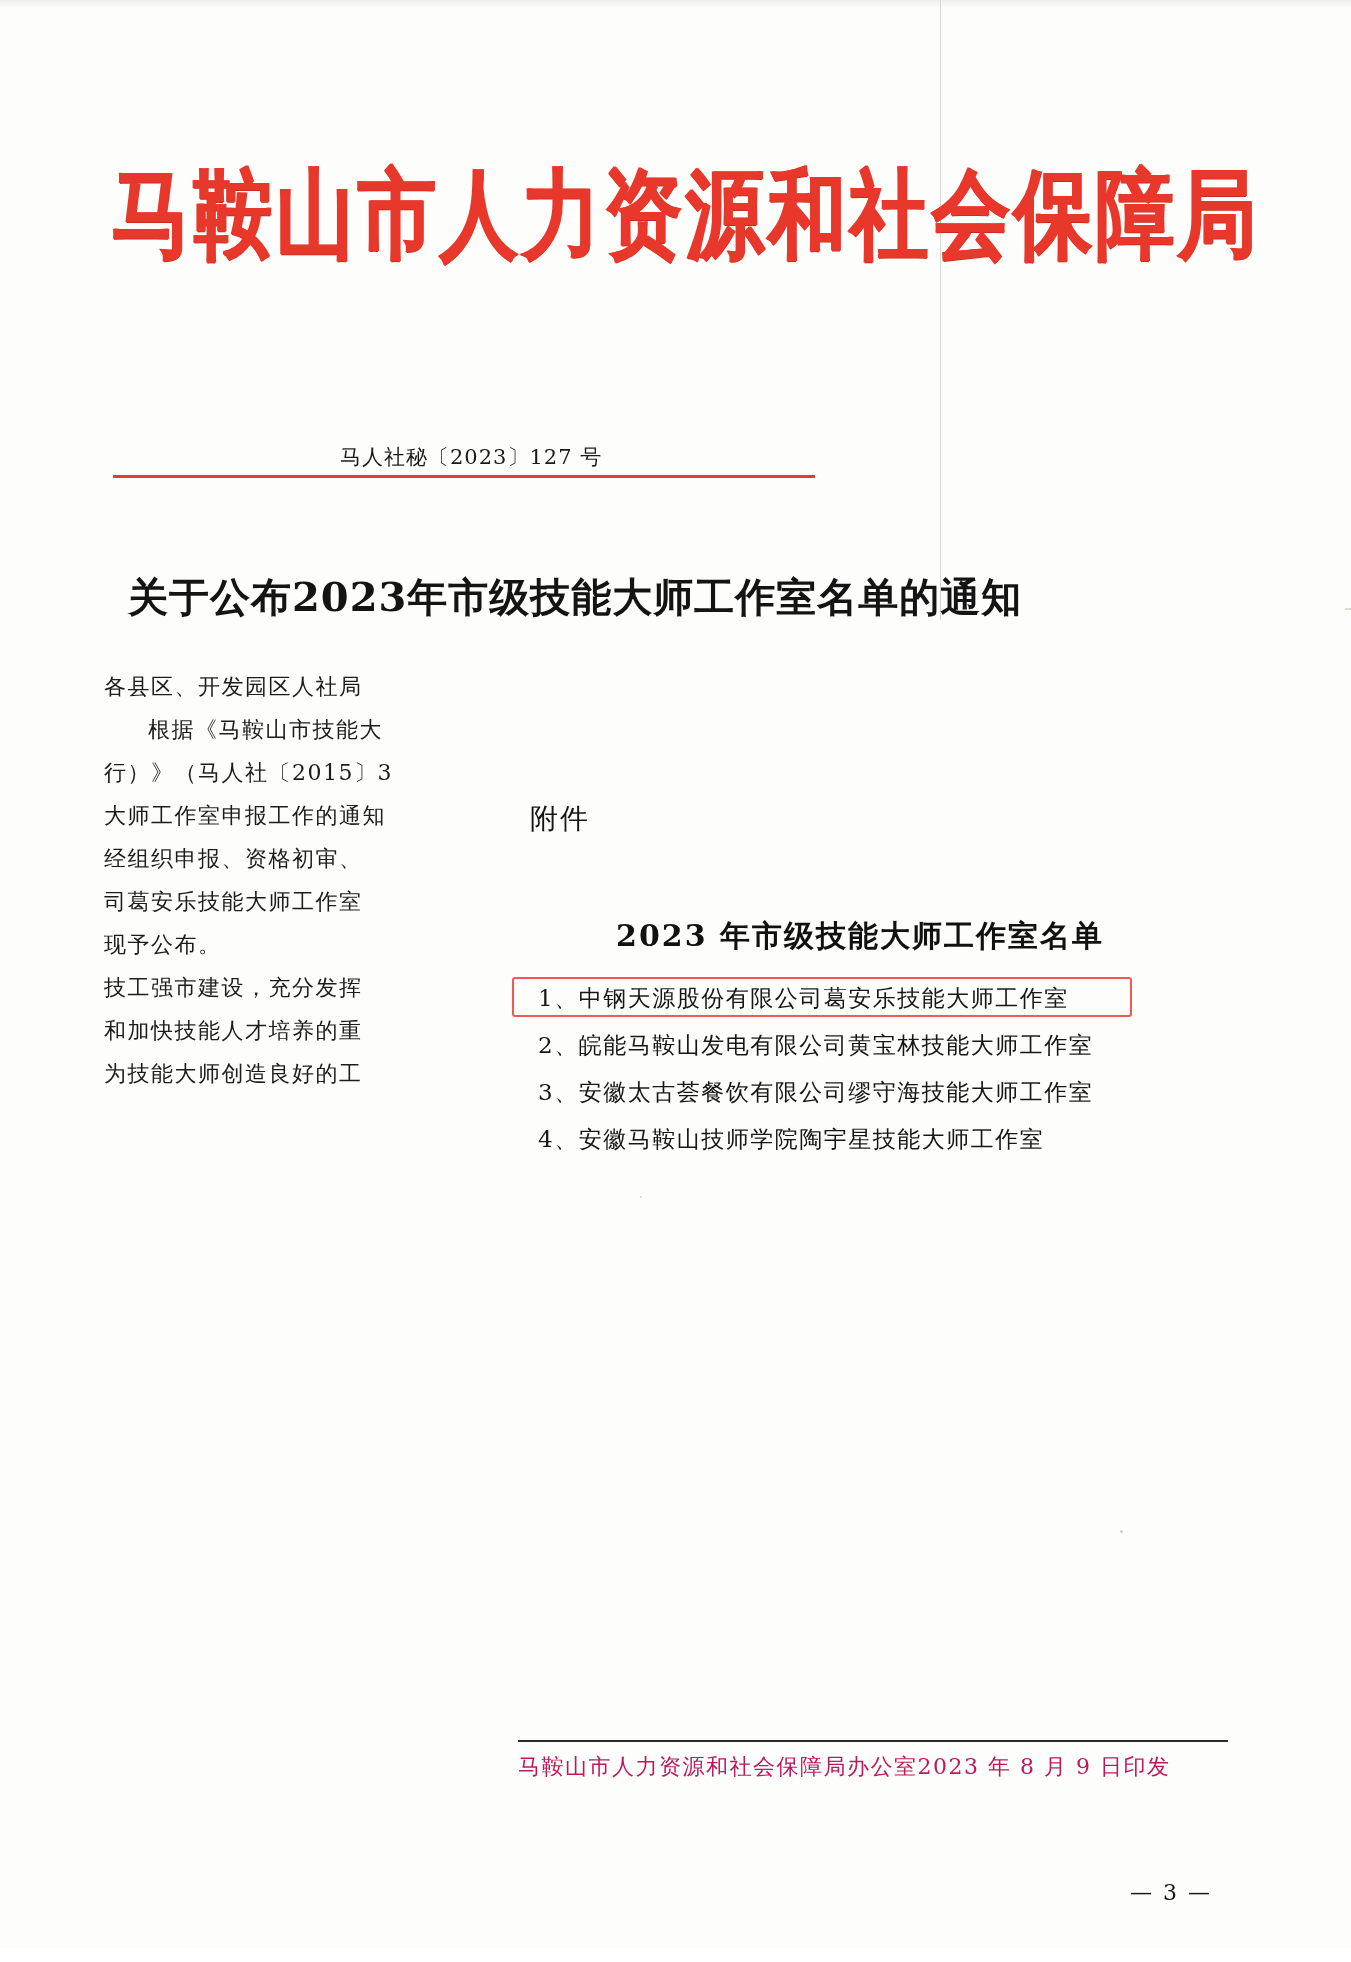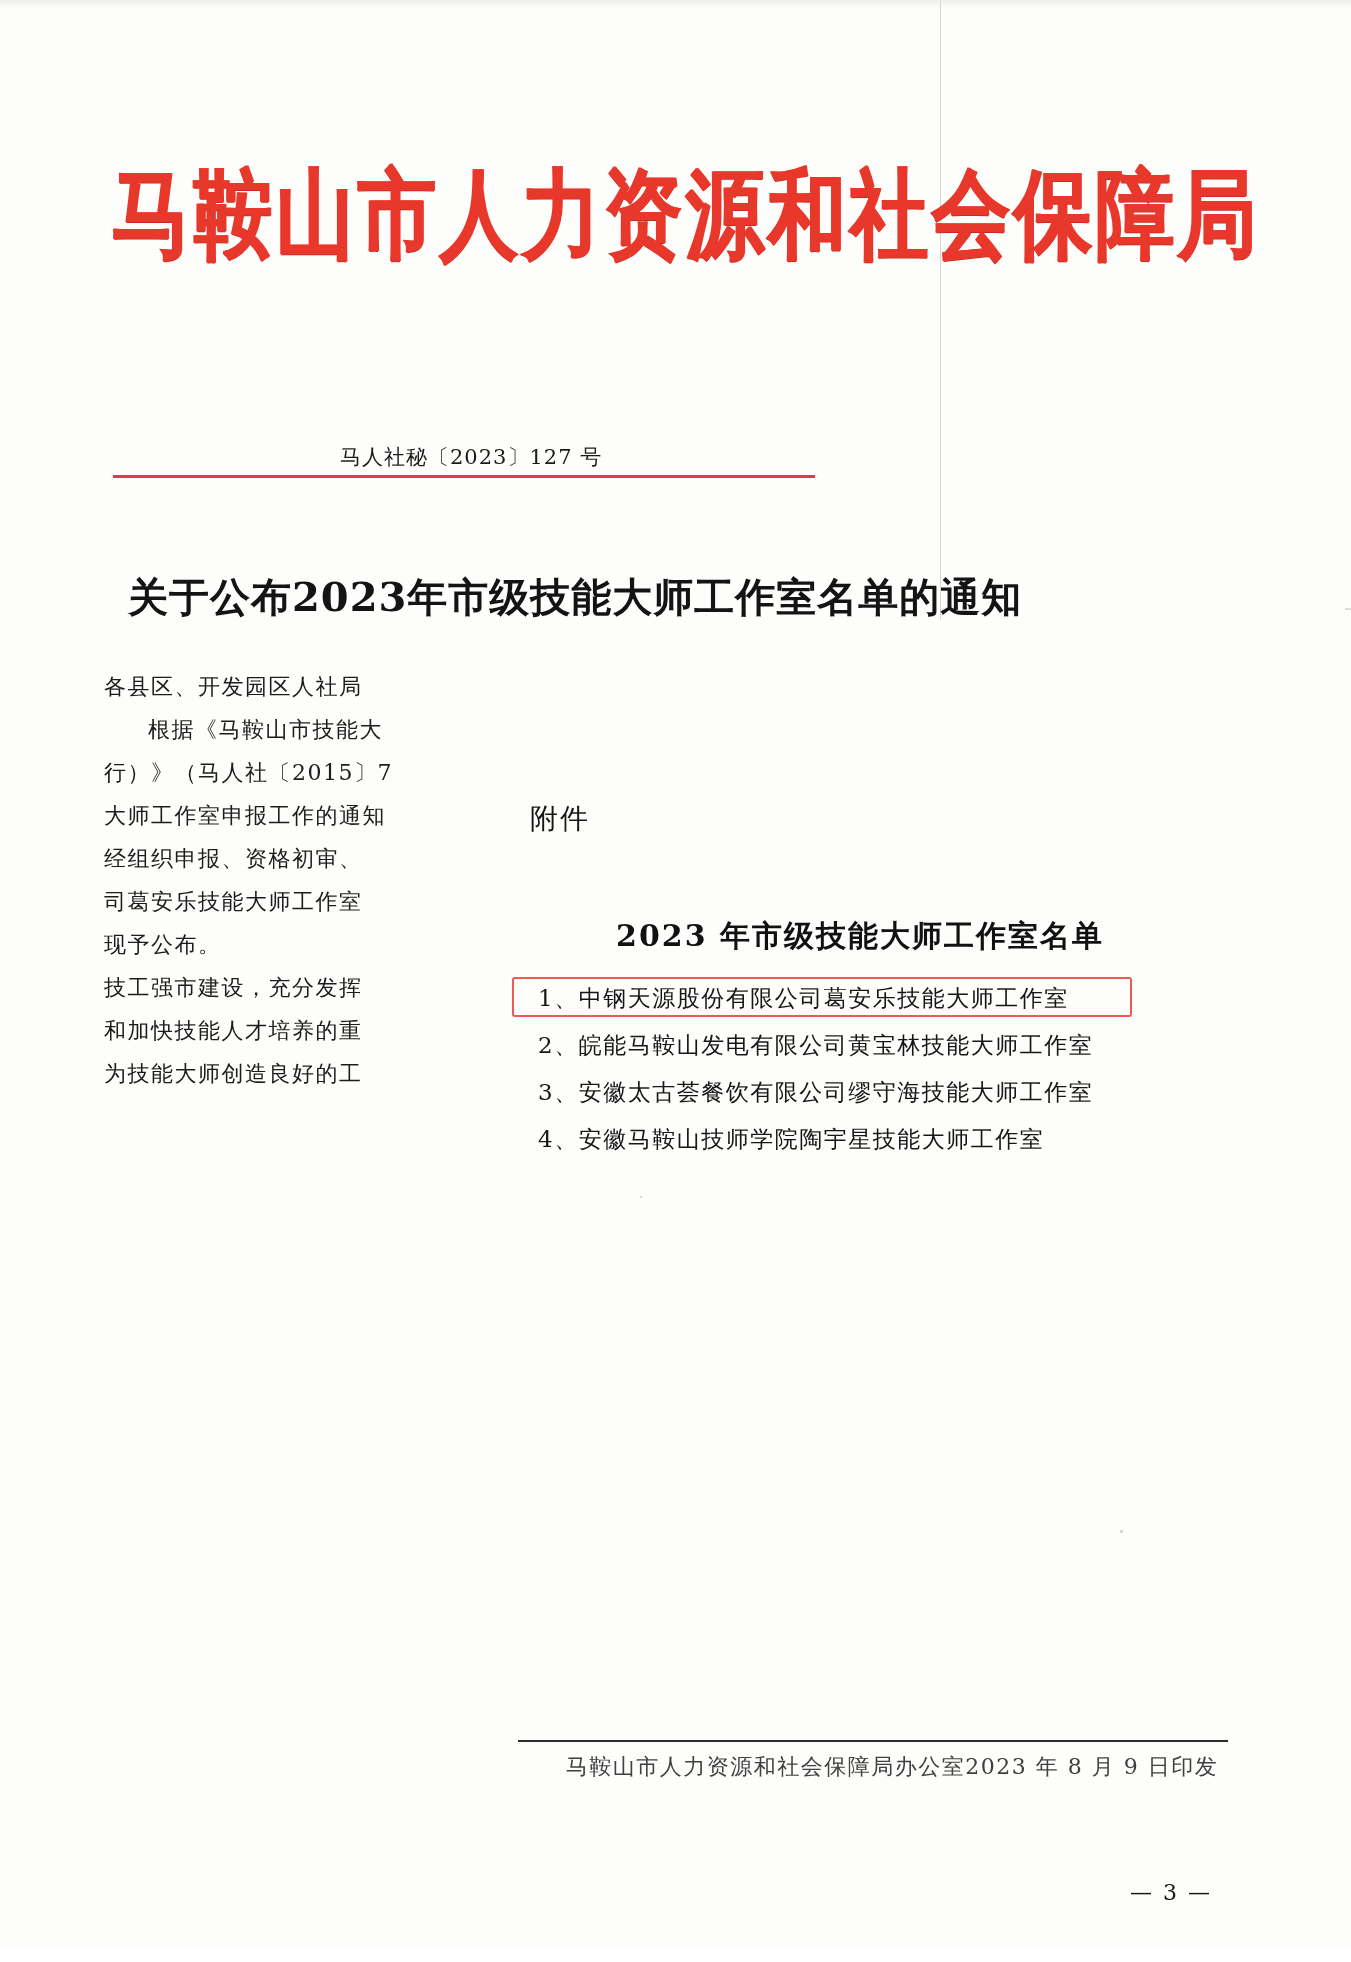--- a/index.html
+++ b/index.html
@@ -172,28 +172,28 @@
   .footer-rule {
     position: absolute;
     left: 518px;
     top: 1740px;
     width: 710px;
     height: 2px;
     background: #2b2b2b;
   }
   .footer {
     position: absolute;
-    left: 537px;
+    left: 518px;
     top: 1752px;
     width: 710px;
     display: flex;
-    justify-content: center;
+    justify-content: flex-start;
     font-size: 22px;
     letter-spacing: 1.5px;
-    color: #404040;
+    color: #be185d;
     white-space: nowrap;
   }
   .page-number {
     position: absolute;
     left: 1130px;
     top: 1880px;
     font-size: 22px;
     letter-spacing: 2px;
     color: #171717;
   }
@@ -217,21 +217,21 @@
 
   <div class="doc-number">马人社秘〔2023〕127 号</div>
 
   <div class="red-rule"></div>
 
   <div class="doc-title">关于公布2023年市级技能大师工作室名单的通知</div>
 
   <div class="left-body">
     <p>各县区、开发园区人社局</p>
     <p class="indent">根据《马鞍山市技能大</p>
-    <p>行）》（马人社〔2015〕7</p>
+    <p>行）》（马人社〔2015〕3</p>
     <p>大师工作室申报工作的通知</p>
     <p>经组织申报、资格初审、</p>
     <p>司葛安乐技能大师工作室</p>
     <p>现予公布。</p>
     <p>技工强市建设，充分发挥</p>
     <p>和加快技能人才培养的重</p>
     <p>为技能大师创造良好的工</p>
   </div>
   <div class="clip-fade"></div>
 

